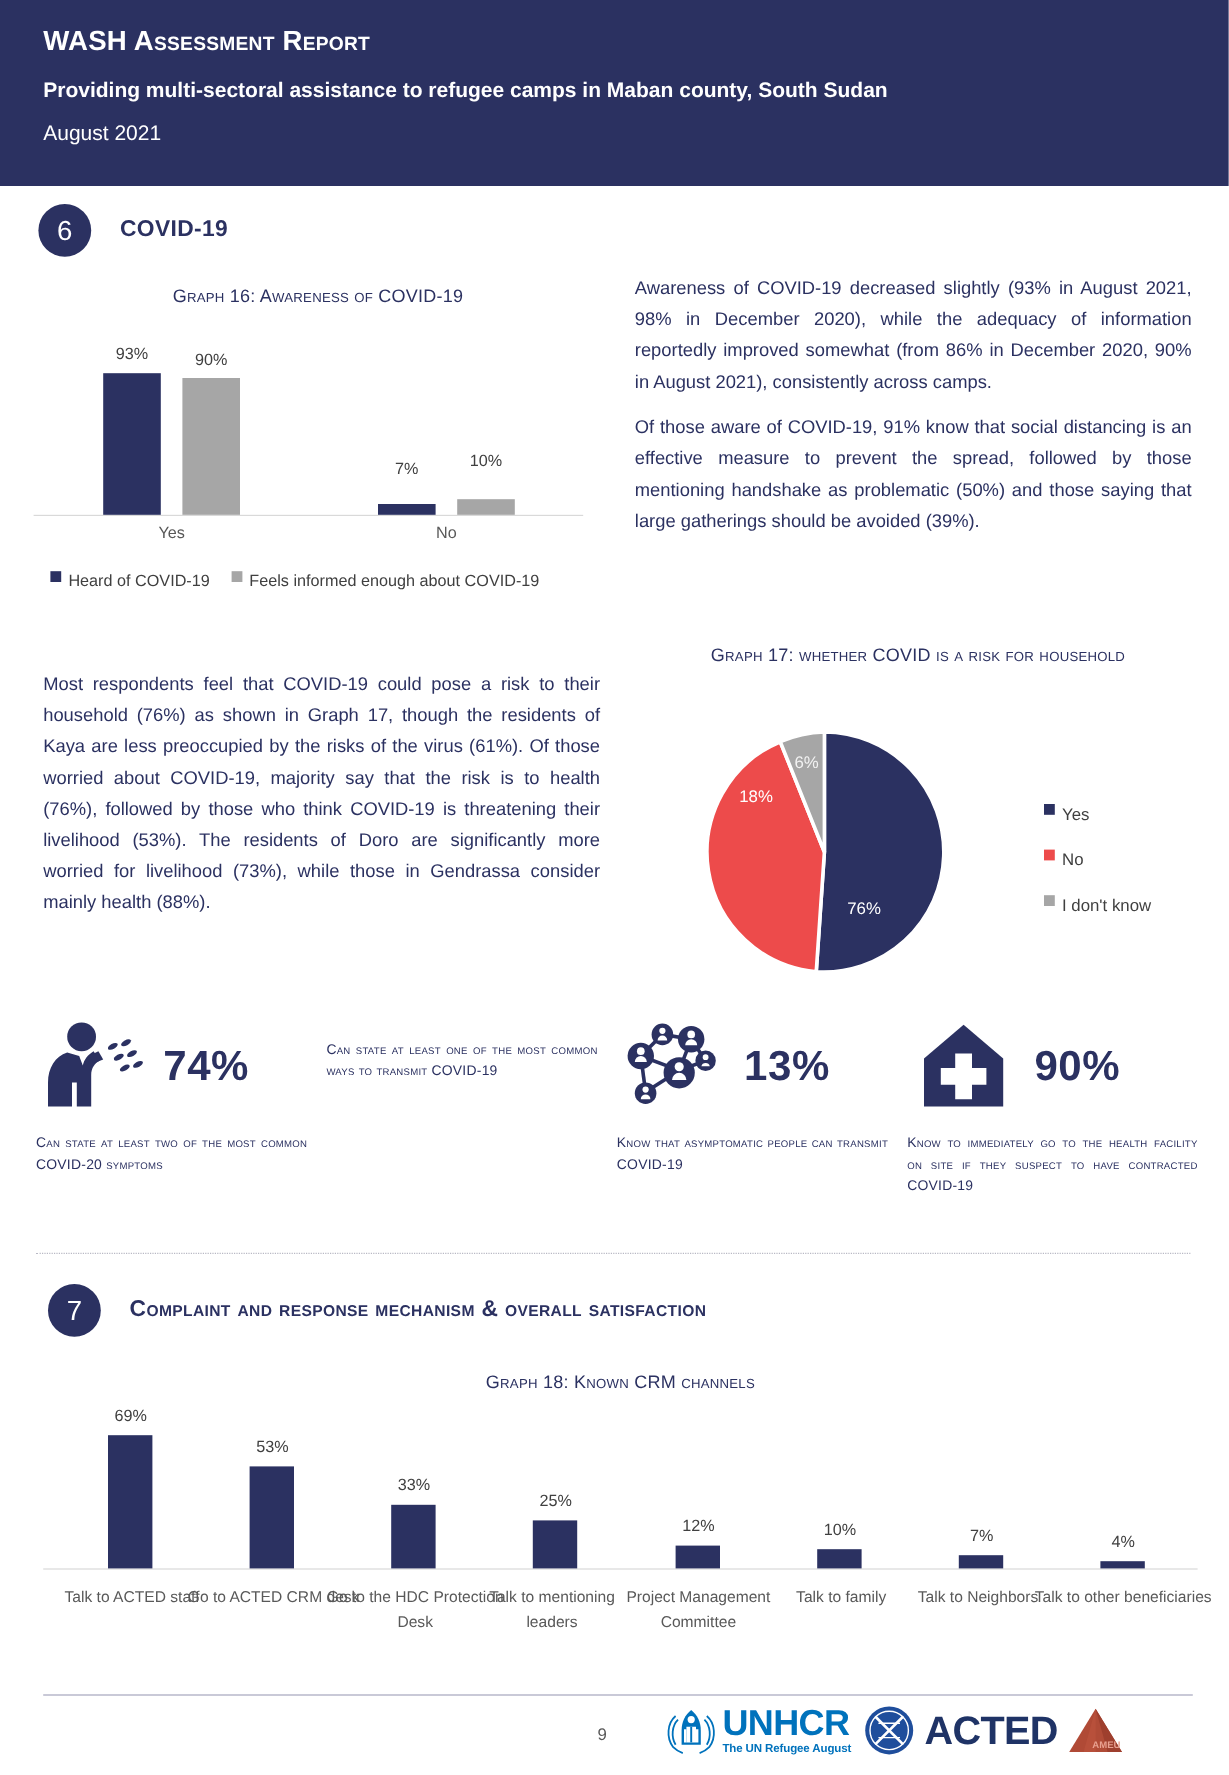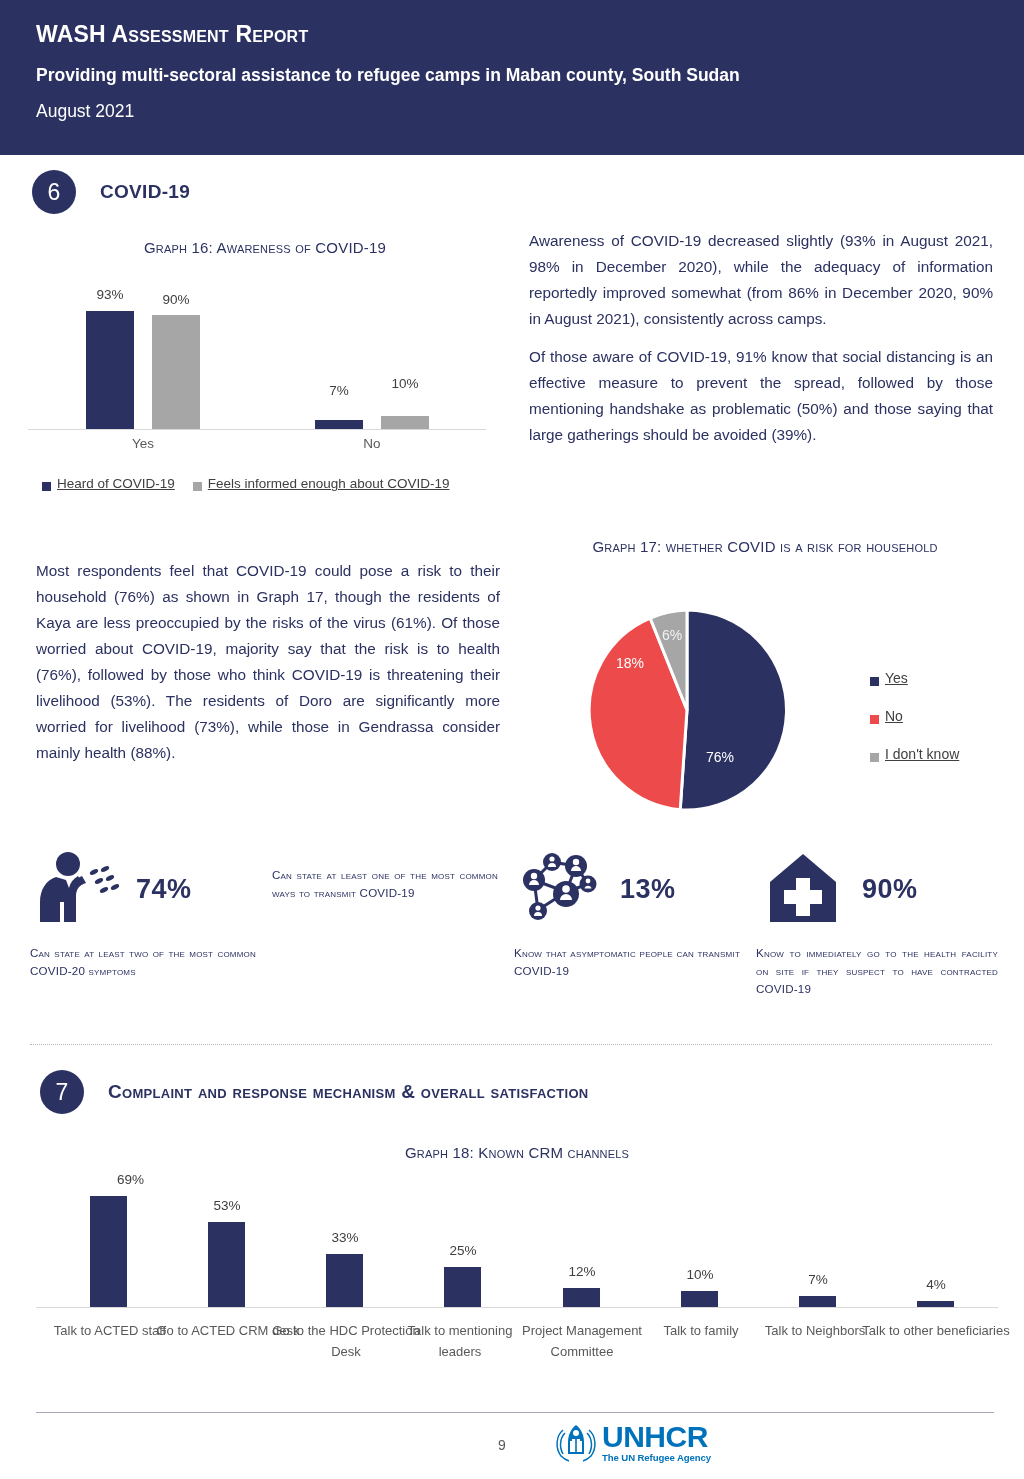--- a/index.html
+++ b/index.html
@@ -67,21 +67,21 @@
   }
   .g16-cat {
     position: absolute; top: 166px; font-size: 13.5px; color: #595959;
     text-align: center; white-space: nowrap;
   }
   .g16-legend {
     position: absolute; top: 206px; left: 14px;
     display: flex; align-items: center; gap: 18px;
     font-size: 13.5px; color: #404040;
   }
-  .lg-item { display: flex; align-items: flex-end; gap: 6px; white-space: nowrap; text-decoration: underline; }
+  .lg-item { display: flex; align-items: flex-start; gap: 6px; white-space: nowrap; }
   .lg-sw { width: 9px; height: 9px; display: inline-block; }
 
   
   .para {
     position: absolute; font-size: 15.3px; line-height: 26px;
     color: #2b3161; text-align: justify;
   }
   .para p + p { margin-top: 12px; }
 
   
@@ -97,21 +97,21 @@
     display: flex; flex-direction: column; gap: 22px;
     font-size: 14px; color: #404040;
   }
 
   
   .stats { position: absolute; left: 30px; top: 850px; width: 968px; display: flex; }
   .stat { width: 242px; padding-right: 16px; }
   .stat-top { display: flex; align-items: center; height: 78px; }
   .stat-icon { width: 100px; height: 78px; position: relative; flex: 0 0 100px; }
   .stat-pct {
-    font-size: 27px; font-weight: bold; color: #2b3161;
+    font-size: 35px; font-weight: bold; color: #2b3161;
     margin-left: 6px; letter-spacing: .5px;
   }
   .stat-desc {
     margin-top: 16px; font-size: 11.6px; line-height: 18px;
     color: #2b3161; font-variant: small-caps; text-align: justify;
     letter-spacing: .2px;
   }
 
   
   .divider {
@@ -355,21 +355,21 @@
 
       <div class="g18-bar" style="left:54px;  width:37px; height:111px;"></div>
       <div class="g18-bar" style="left:172px; width:37px; height:85px;"></div>
       <div class="g18-bar" style="left:290px; width:37px; height:53px;"></div>
       <div class="g18-bar" style="left:408px; width:37px; height:40px;"></div>
       <div class="g18-bar" style="left:527px; width:37px; height:19px;"></div>
       <div class="g18-bar" style="left:645px; width:37px; height:16px;"></div>
       <div class="g18-bar" style="left:763px; width:37px; height:11px;"></div>
       <div class="g18-bar" style="left:881px; width:37px; height:6px;"></div>
 
-      <div class="g18-vlbl" style="left:38px;  top:-8px; width:70px;text-align:right;">69%</div>
+      <div class="g18-vlbl" style="left:38px;  top:-8px; width:70px;">69%</div>
       <div class="g18-vlbl" style="left:156px; top:18px; width:70px;">53%</div>
       <div class="g18-vlbl" style="left:274px; top:50px; width:70px;">33%</div>
       <div class="g18-vlbl" style="left:392px; top:63px; width:70px;">25%</div>
       <div class="g18-vlbl" style="left:511px; top:84px; width:70px;">12%</div>
       <div class="g18-vlbl" style="left:629px; top:87px; width:70px;">10%</div>
       <div class="g18-vlbl" style="left:747px; top:92px; width:70px;">7%</div>
       <div class="g18-vlbl" style="left:865px; top:97px; width:70px;">4%</div>
     </div>
 
     <div class="g18-cat" style="left:-4px;  top:140px; width:156px;">Talk to ACTED staff</div>
@@ -402,19 +402,40 @@
           <path d="M20 19 h8 v13 h-8 z"></path>
           <path d="M18 21 h2 v11 h-2 z"></path>
           <path d="M28 21 h2 v11 h-2 z"></path>
         </g>
         <g fill="#0072bc">
           <rect x="23.2" y="19" width="1.6" height="13"></rect>
         </g>
       </svg>
       <div class="unhcr-text">
         <div class="unhcr-main">UNHCR</div>
-        <div class="unhcr-sub">The UN Refugee Agency</div>
+        <div class="unhcr-sub">The UN Refugee August</div>
       </div>
     </div>
 
+    <div class="acted">
+      <svg width="44" height="44" viewBox="0 0 44 44">
+        <circle cx="22" cy="22" r="20" fill="#1f4e9c"></circle>
+        <circle cx="22" cy="22" r="16" fill="none" stroke="#ffffff" stroke-width="1.2"></circle>
+        <g stroke="#ffffff" stroke-width="2.2" stroke-linecap="round">
+          <line x1="11" y1="11" x2="33" y2="33"></line>
+          <line x1="33" y1="11" x2="11" y2="33"></line>
+        </g>
+        <g stroke="#ffffff" stroke-width="1.2">
+          <line x1="13" y1="16" x2="31" y2="16"></line>
+          <line x1="13" y1="28" x2="31" y2="28"></line>
+        </g>
+      </svg>
+      <div class="acted-text">ACTED</div>
+      <svg width="48" height="44" viewBox="0 0 48 44">
+        <path d="M24 4 L46 40 L2 40 Z" fill="#b04a36"></path>
+        <path d="M24 4 L46 40 L24 40 Z" fill="#9e3f2e"></path>
+        <path d="M24 4 L34 40 L14 40 Z" fill="#c0563f" opacity=".55"></path>
+        <text x="33" y="37" font-family="'Liberation Sans',sans-serif" font-size="8" font-weight="bold" fill="#e8a090" text-anchor="middle">AMEU</text>
+      </svg>
+    </div>
   </div>
 
 </div>
 
 </body></html>

